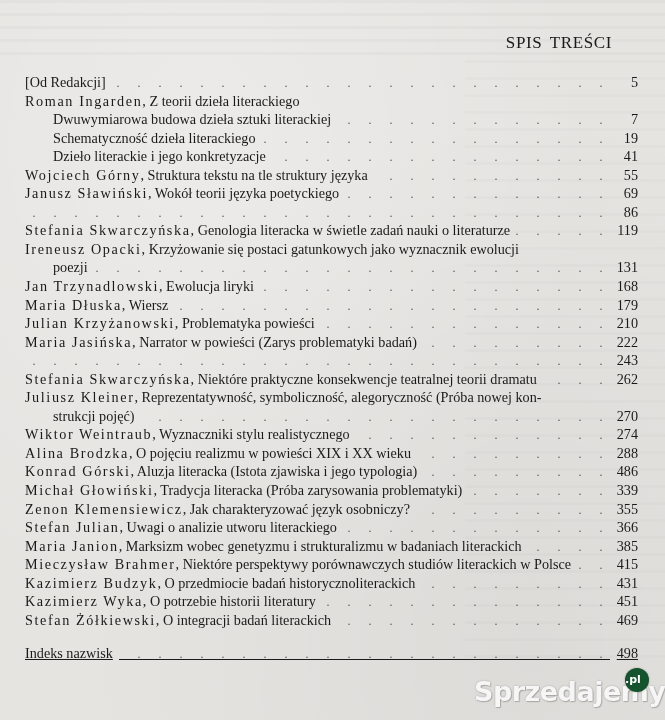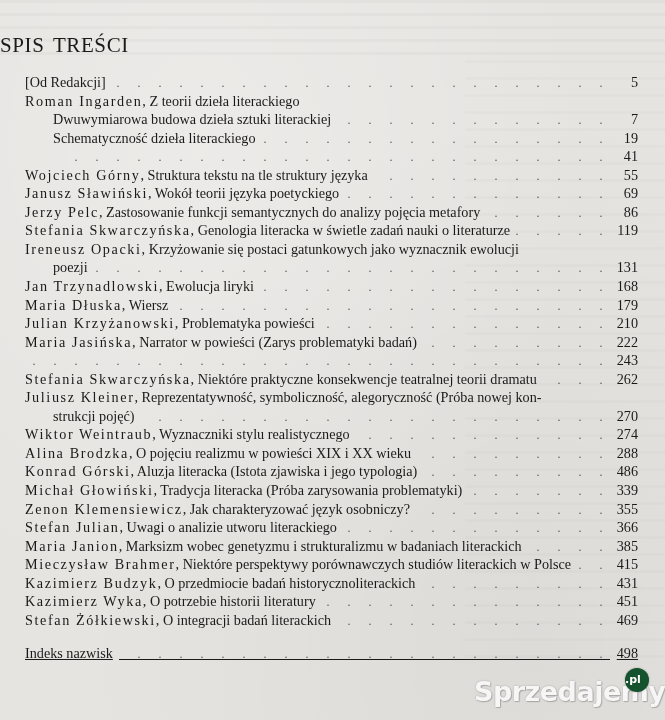--- a/index.html
+++ b/index.html
@@ -14,22 +14,22 @@
     }
     .bleed {
       position: absolute; left: 0; top: 0; width: 665px; height: 60px;
       background: repeating-linear-gradient(180deg, rgba(120,120,120,0.05) 0 3px, transparent 3px 13px);
     }
     .bleed-right {
       position: absolute; right: 0; top: 60px; width: 200px; height: 600px;
       background: repeating-linear-gradient(180deg, rgba(120,120,120,0.035) 0 3px, transparent 3px 17px);
     }
     .title {
-      position: absolute; top: 33px; left: 0; width: 612px; text-align: left;
-      font-size: 21px; letter-spacing: 0.6px; word-spacing: 3px;
+      position: absolute; top: 33px; left: 0; width: 612px; text-align: right;
+      font-size: 17px; letter-spacing: 0.6px; word-spacing: 3px;
     }
     .toc {
       position: absolute; left: 25px; top: 73px; width: 613px;
       font-size: 14.2px; line-height: 18.55px;
     }
     .row { position: relative; height: 18.55px; white-space: nowrap; display: flex; align-items: baseline; }
     .row.indent { padding-left: 28px; }
     .row.gap { margin-top: 15px; text-decoration: underline; }
     .row .text { flex: 0 0 auto; text-align: right; }
     .row .author { letter-spacing: 1.6px; }
@@ -76,35 +76,35 @@
       <span class="text"><span>Dwuwymiarowa budowa dzieła sztuki literackiej</span></span>
       <span class="dots">. . . . . . . . . . . . . . . . . . . . . . . . . . . . . . . . . . . . . . . . . . . .</span>
       <span class="page">7</span>
     </div>
     <div class="row indent">
       <span class="text"><span>Schematyczność dzieła literackiego</span></span>
       <span class="dots">. . . . . . . . . . . . . . . . . . . . . . . . . . . . . . . . . . . . . . . . . . . .</span>
       <span class="page">19</span>
     </div>
     <div class="row indent">
+      <span class="text"><span>Dzieło literackie i jego konkretyzacje</span></span>
       <span class="dots">. . . . . . . . . . . . . . . . . . . . . . . . . . . . . . . . . . . . . . . . . . . .</span>
       <span class="page">41</span>
     </div>
     <div class="row">
       <span class="text"><span class="author">Wojciech Górny</span><span>, Struktura tekstu na tle struktury języka</span></span>
       <span class="dots">. . . . . . . . . . . . . . . . . . . . . . . . . . . . . . . . . . . . . . . . . . . .</span>
       <span class="page">55</span>
     </div>
     <div class="row">
       <span class="text"><span class="author">Janusz Sławiński</span><span>, Wokół teorii języka poetyckiego</span></span>
       <span class="dots">. . . . . . . . . . . . . . . . . . . . . . . . . . . . . . . . . . . . . . . . . . . .</span>
       <span class="page">69</span>
     </div>
     <div class="row">
-      <span class="text"><span class="author">Jerzy Pelc</span><span>, Zastosowanie funkcji semantycznych do analizy pojęcia metafory</span></span>
       <span class="dots">. . . . . . . . . . . . . . . . . . . . . . . . . . . . . . . . . . . . . . . . . . . .</span>
       <span class="page">86</span>
     </div>
     <div class="row">
       <span class="text"><span class="author">Stefania Skwarczyńska</span><span>, Genologia literacka w świetle zadań nauki o literaturze</span></span>
       <span class="dots">. . . . . . . . . . . . . . . . . . . . . . . . . . . . . . . . . . . . . . . . . . . .</span>
       <span class="page">119</span>
     </div>
     <div class="row nodots">
       <span class="text"><span class="author">Ireneusz Opacki</span><span>, Krzyżowanie się postaci gatunkowych jako wyznacznik ewolucji</span></span>

